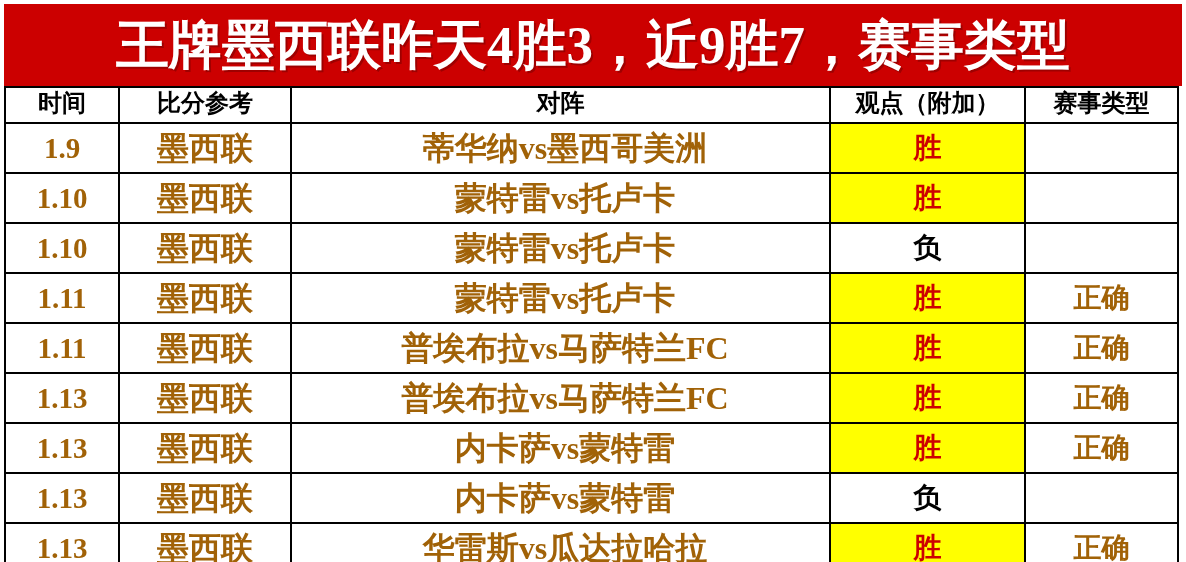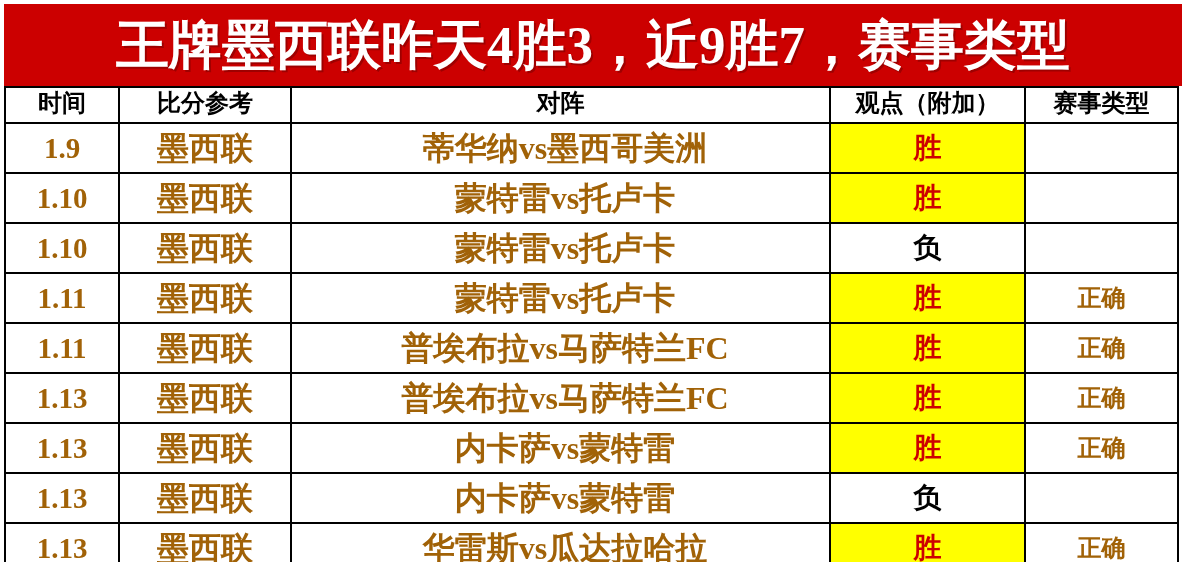--- a/index.html
+++ b/index.html
@@ -91,21 +91,21 @@
     font-size: 28px;
     font-weight: bold;
     color: #a16207;
     font-family: "Liberation Serif", "DejaVu Serif", serif;
     line-height: 1;
     white-space: nowrap;
   }
   td.cell.time   { font-size: 29px; }
   td.cell.league { font-size: 32px; }
   td.cell.match  { font-size: 32px; padding-left: 9px; }
-  td.cell.score  { font-size: 24px; }
+  td.cell.score  { font-size: 28px; }
 
   td.view {
     font-size: 28px;
     font-weight: bold;
     height: 48px;
     line-height: 1;
   }
   td.view.win {
     background: #ffff00;
     color: #cc0000;

